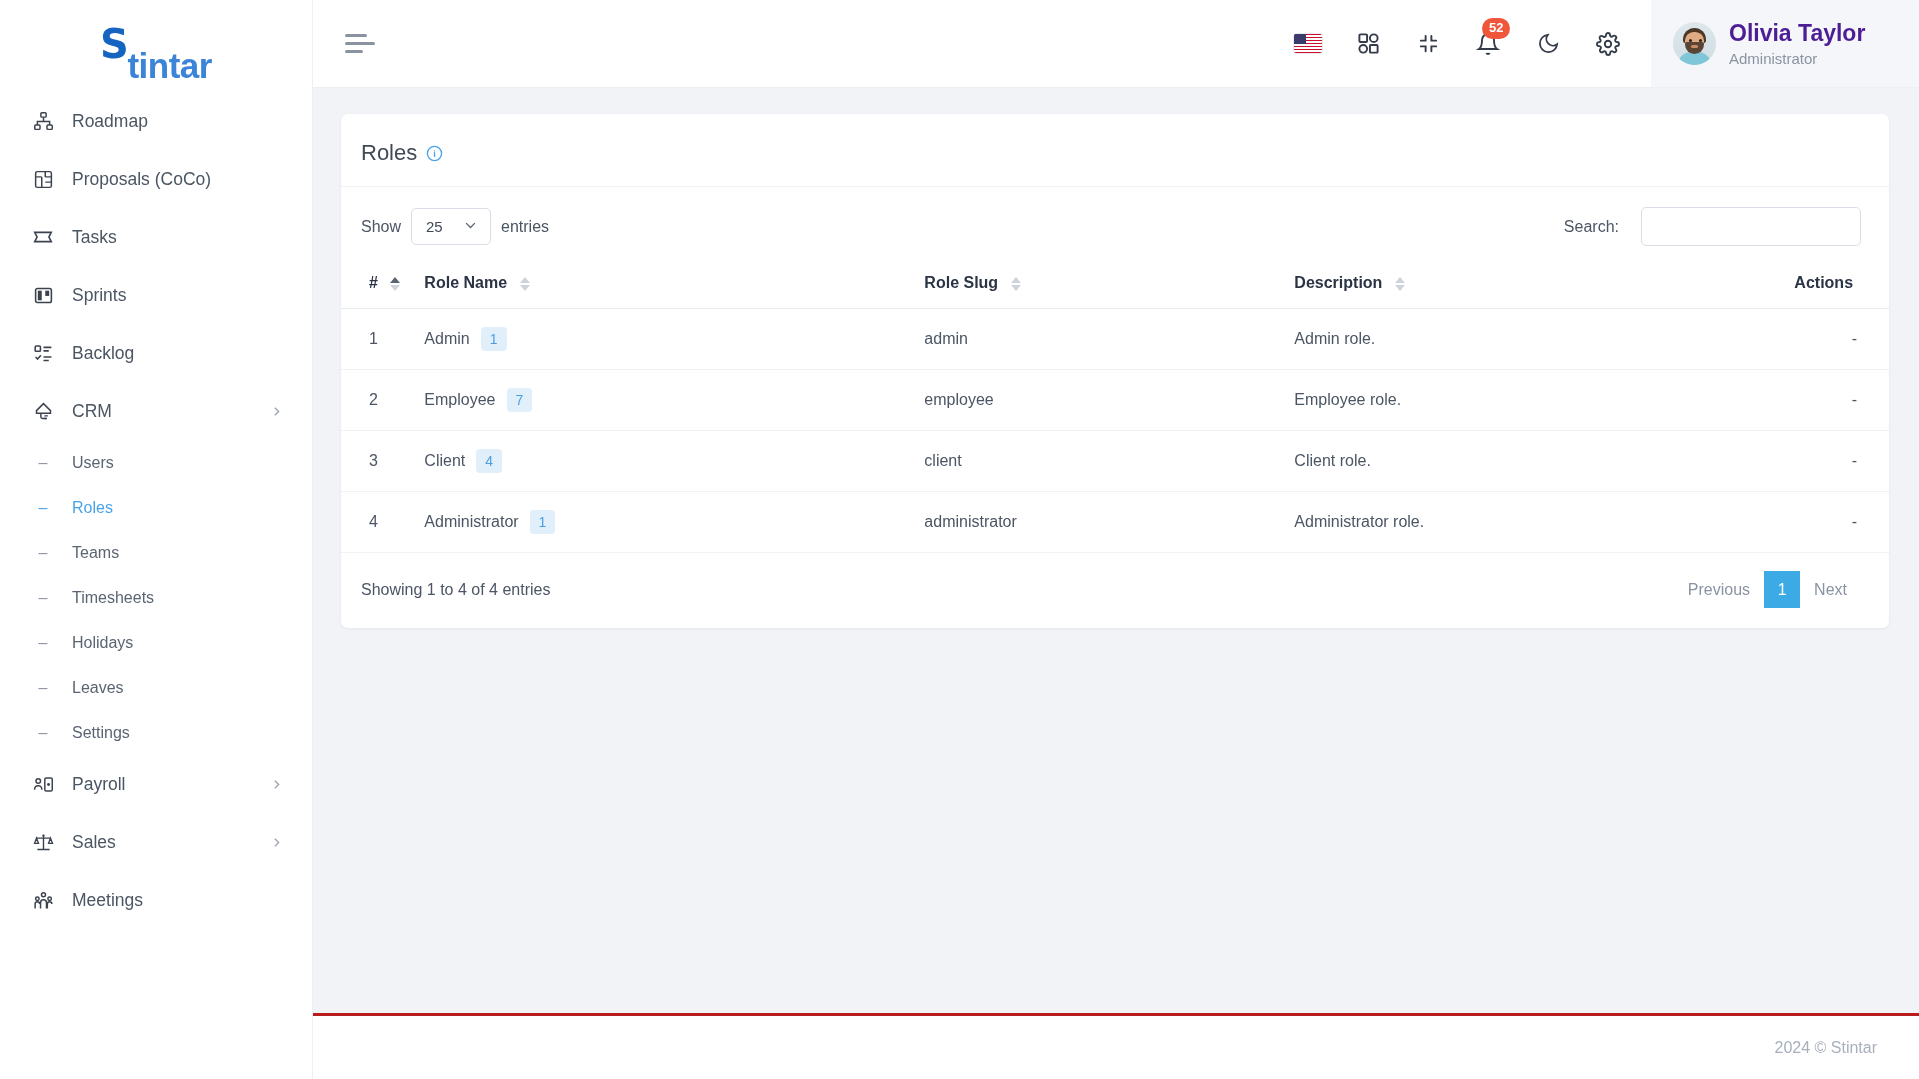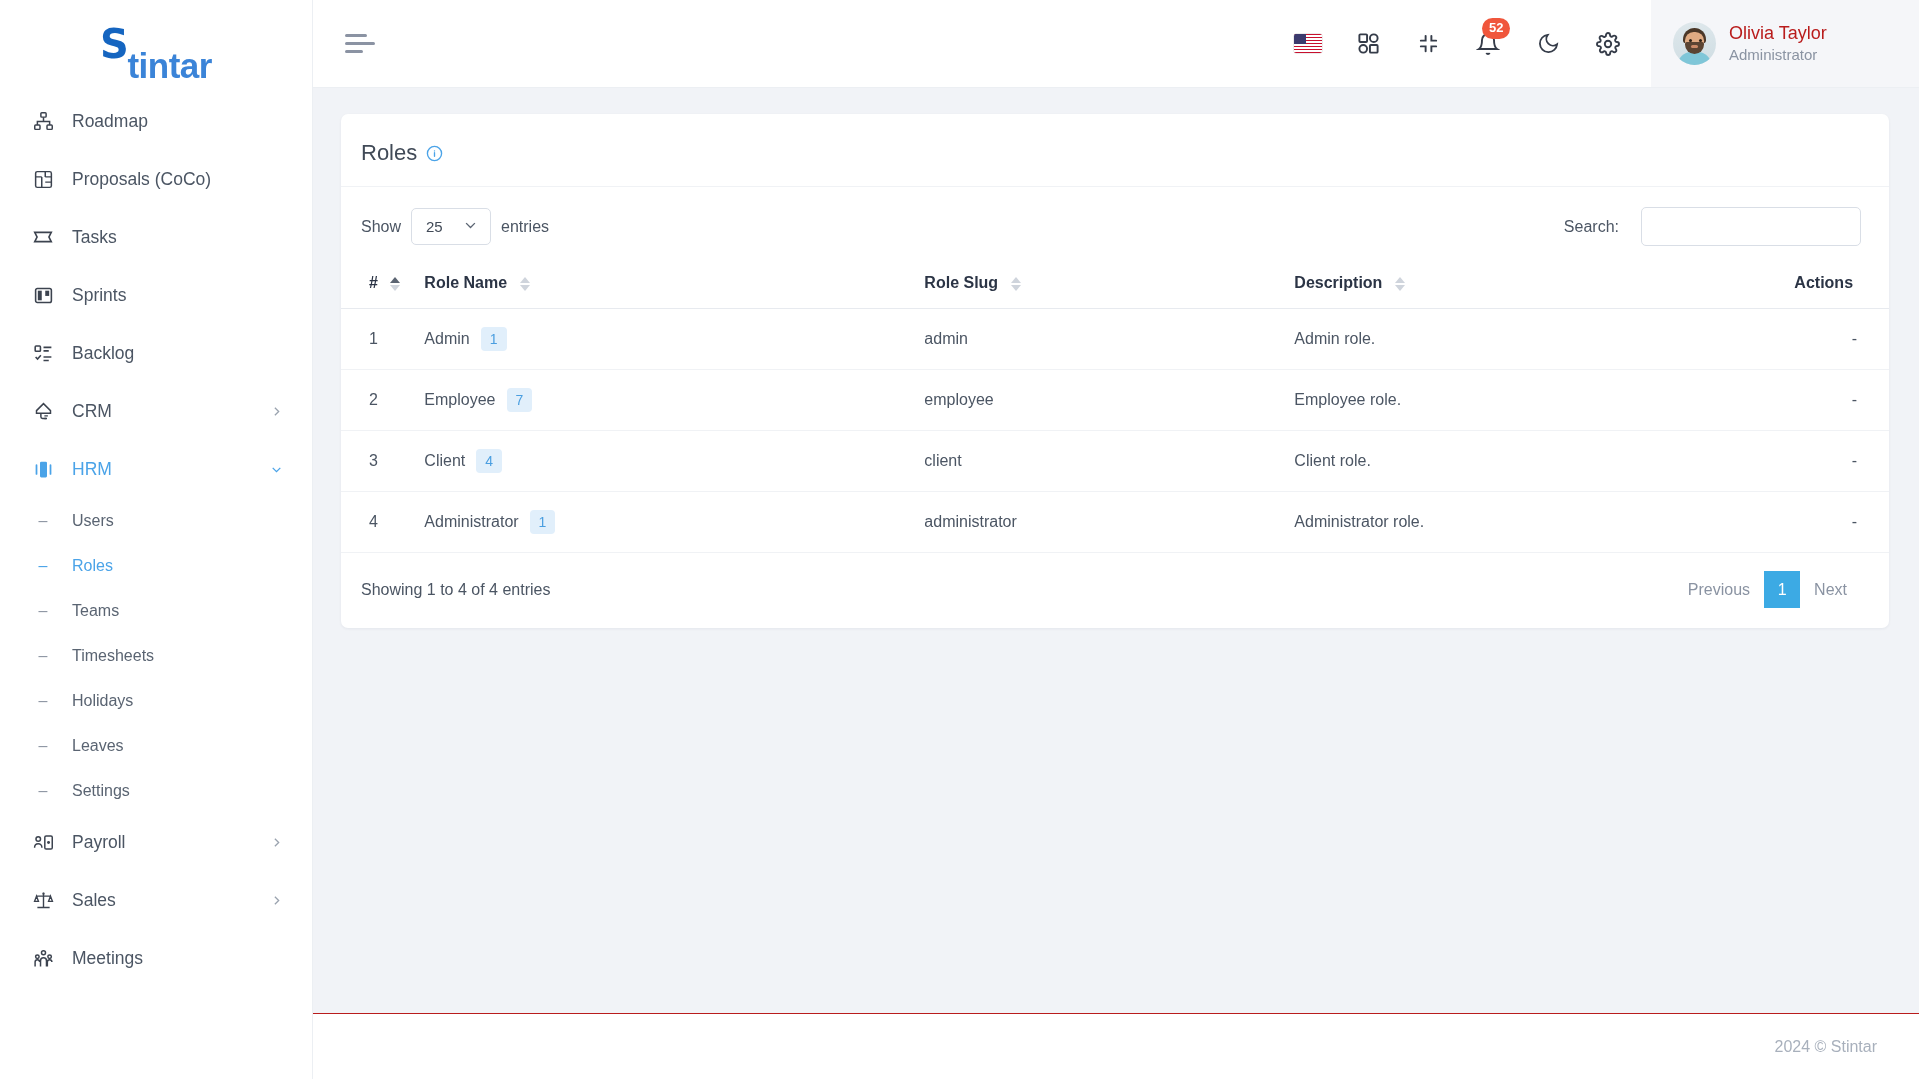--- a/index.html
+++ b/index.html
@@ -106,21 +106,21 @@
     position: relative; overflow: hidden;
   }
   .avatar .a-hair { position:absolute; left:10px; top:6px; width:23px; height:15px; background:#4a3728; border-radius:12px 12px 3px 3px; }
   .avatar .a-face { position:absolute; left:12px; top:10px; width:19px; height:21px; background:#e0ab83; border-radius:9px 9px 10px 10px; }
   .avatar .a-beard { position:absolute; left:12px; top:20px; width:19px; height:12px; background:#5a4433; border-radius:2px 2px 10px 10px; }
   .avatar .a-mouth { position:absolute; left:18px; top:23px; width:7px; height:3px; background:#c98a68; border-radius:2px; }
   .avatar .a-body { position:absolute; left:5px; bottom:0; width:33px; height:13px; background:#7fc6d8; border-radius:14px 14px 0 0; }
   .avatar .a-eye { position:absolute; top:17px; width:3px; height:3px; background:#2b2118; border-radius:50%; }
   .avatar .a-eye.l { left:16px; } .avatar .a-eye.r { left:26px; }
   .user-meta { display: flex; flex-direction: column; line-height: 1.3; }
-  .user-name { font-size: 18px; color: #b91c1c; font-weight: 400; white-space: nowrap; }
+  .user-name { font-size: 23px; color: #4c1d95; font-weight: 700; white-space: nowrap; }
   .user-role { font-size: 15px; color: #8a93a2; white-space: nowrap; }
 
   
   .content { flex: 1; padding: 26px 30px 0 28px; overflow: hidden; }
   .card {
     background: #ffffff; border-radius: 7px;
     box-shadow: 0 1px 3px rgba(18,38,63,0.06);
     padding: 0 0 6px 0;
   }
   .card-head {
@@ -194,21 +194,21 @@
   .pg-num {
     font-size: 16px; color: #8a93a2; width: 36px; height: 37px;
     display: flex; align-items: center; justify-content: center;
     cursor: pointer; background: transparent; border: none;
     font-family: "Liberation Sans", sans-serif;
   }
   .pg-num.current { background: #3caae4; color: #ffffff; }
 
   .footer {
     height: 66px; flex: 0 0 66px; background: #ffffff;
-    border-top: 1px solid #b91c1c;
+    border-top: 3px solid #b91c1c;
     display: flex; align-items: center; justify-content: flex-end;
     padding-right: 42px;
   }
   .footer-text { font-size: 16px; color: #a8b0bc; }
 </style>
 </head>
 <body>
 
 <div class="app">
 
@@ -283,34 +283,20 @@
             </svg>
         </span>
         <span class="lbl">CRM</span>
         <span class="chev">
           <svg width="13" height="13" viewBox="0 0 24 24" fill="none" stroke="currentColor" stroke-width="2.4">
               <path d="M9 5l7 7-7 7"></path>
             </svg>
         </span>
       </div>
 
-      <div class="nav-item active">
-        <span class="ic">
-          <svg width="21" height="21" viewBox="0 0 24 24" fill="none" stroke="#4aa3e8" stroke-width="2">
-              <rect x="8" y="3" width="8" height="18" rx="1.5" fill="#4aa3e8" stroke="none"></rect>
-              <path d="M4 7v10M20 7v10" stroke-linecap="round"></path>
-            </svg>
-        </span>
-        <span class="lbl">HRM</span>
-        <span class="chev">
-          <svg width="13" height="13" viewBox="0 0 24 24" fill="none" stroke="currentColor" stroke-width="2.4">
-              <path d="M5 9l7 7 7-7"></path>
-            </svg>
-        </span>
-      </div>
 
       <div class="sub-item">
         <span class="dash">–</span>
         <span>Users</span>
       </div>
       <div class="sub-item active">
         <span class="dash">–</span>
         <span>Roles</span>
       </div>
       <div class="sub-item">

